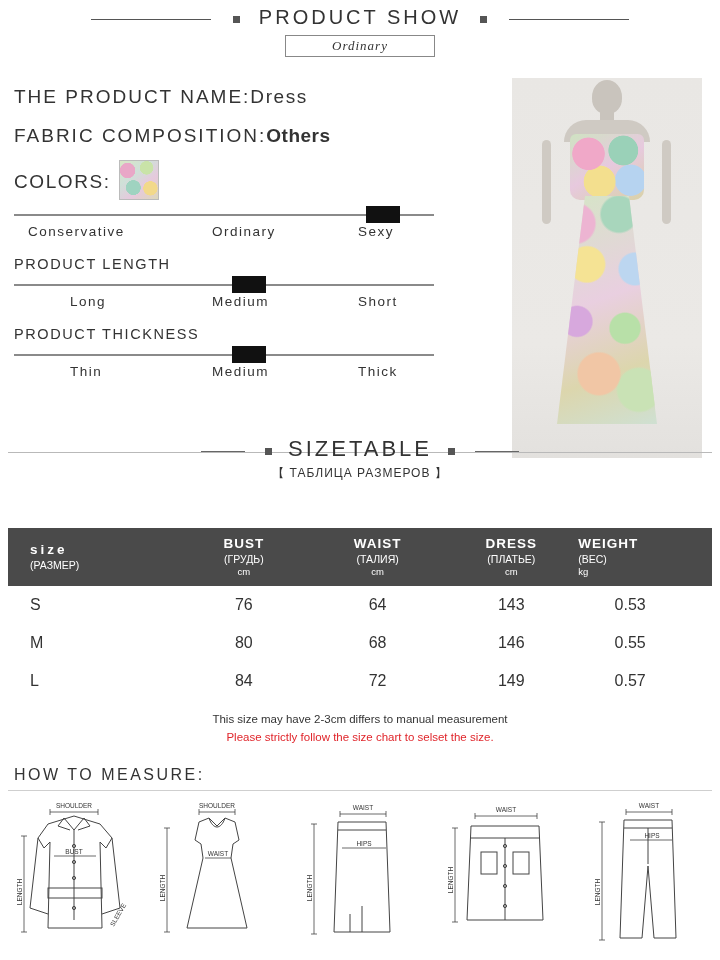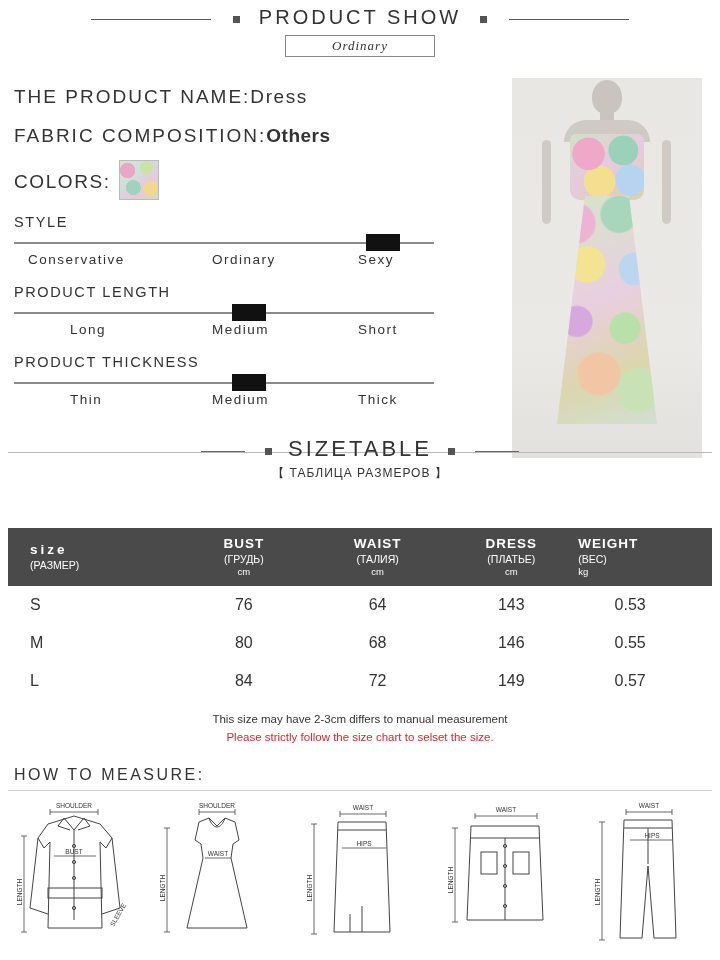--- a/index.html
+++ b/index.html
@@ -155,21 +155,20 @@
     </div>
     <div class="info-line">
       <span class="lbl">FABRIC COMPOSITION:</span><b>Others</b>
     </div>
     <div class="colors-row">
       <span class="info-line" style="margin-bottom:0">COLORS:</span>
       <span class="swatch"></span>
     </div>
 
     <div class="slider-block">
-      <div class="slider-title">STYLE</div>
       <div class="slider-bar">
         <div class="knob right"></div>
       </div>
       <div class="slider-labels">
         <span class="sl-l">Conservative</span>
         <span class="sl-m">Ordinary</span>
         <span class="sl-r">Sexy</span>
       </div>
     </div>
 

